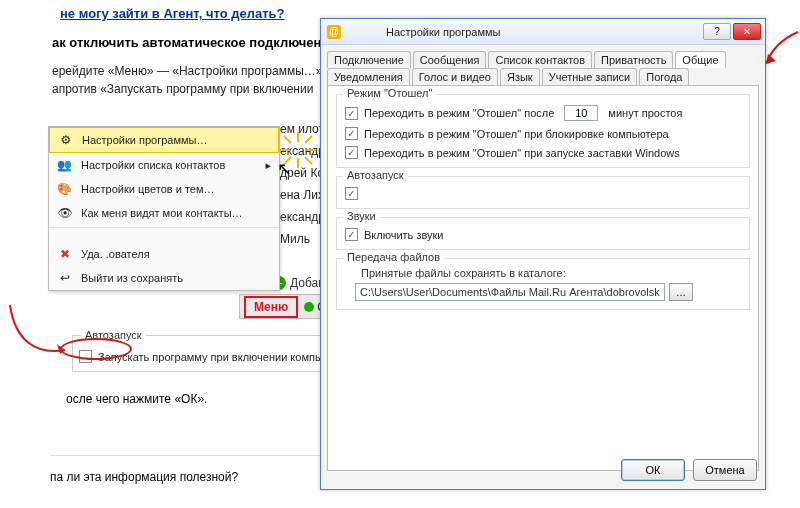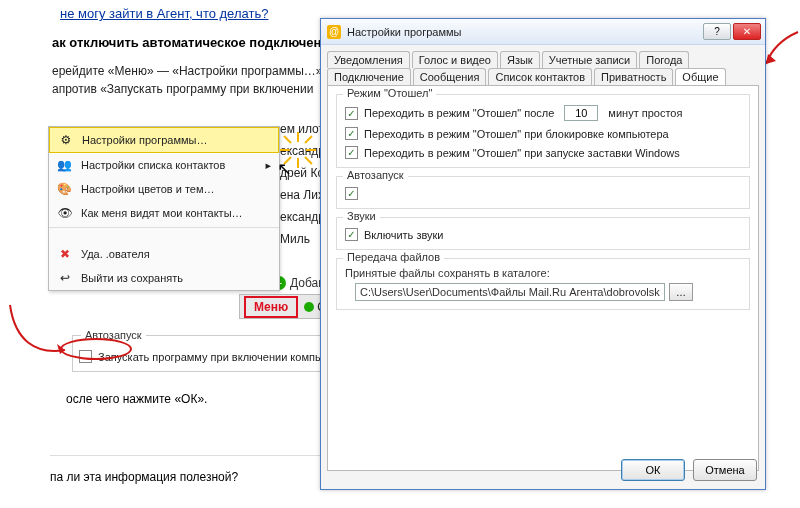--- a/index.html
+++ b/index.html
@@ -8,21 +8,21 @@
     padding: 0;
     width: 800px;
     height: 508px;
     position: relative;
     font-family: Tahoma, Arial, sans-serif;
     font-size: 11px;
     background: #fff;
     overflow: hidden;
   }
   .page { position: absolute; left: 50px; top: 0; width: 400px; }
-  .q-link { color:#0034a0; text-decoration: underline; font-size: 13px; font-weight: normal; margin:6px 0 14px 10px; display:block; }
+  .q-link { color:#0034a0; text-decoration: underline; font-size: 13px; font-weight: bold; margin:6px 0 14px 10px; display:block; }
   .section-title { font-size:13px; font-weight:bold; color:#000; margin: 6px 0 14px 2px; }
   .para { font-size:12px; color:#222; margin:4px 0 2px 2px; }
   .menu-box {
     position:absolute; left:48px; top:126px; width:232px; z-index:5;
     background:#fafafa; border:1px solid #bbb;
     box-shadow: 1px 2px 3px rgba(0,0,0,.15);
   }
   .menu-row { display:flex; align-items:center; height:24px; padding:0 8px; gap:8px; color:#222; }
   .menu-row.hl { background:#fff6a8; border:1px solid #e0c000; height:26px; }
   .mini-icon { width:16px; height:16px; display:flex; align-items:center; justify-content:center; font-size:12px; }
@@ -58,35 +58,35 @@
     border:1px solid #4d7bc4;
     background:#f4f4f4;
     box-shadow:0 0 4px rgba(0,0,0,.25);
   }
   .titlebar {
     height:26px; background:linear-gradient(#f9fbfd,#dfe9f7);
     display:flex; align-items:center; padding:0 4px 0 6px; gap:6px;
     border-bottom:1px solid #c7d6ee;
   }
   .title-icon { width:14px;height:14px;background:#f6b400;border-radius:2px;display:flex;align-items:center;justify-content:center;color:#fff;font-size:10px; }
-  .title-text { font-size:11px; color:#222; flex:1; }
+  .title-text { font-size:11px; color:#222; flex:1;margin-left:39px; }
   .winbtns { display:flex; gap:2px; }
   .winbtn { width:28px; height:17px; border:1px solid #9aa; background:linear-gradient(#fefefe,#dcdfe5); border-radius:2px; display:flex; align-items:center; justify-content:center; font-size:10px; }
   .winbtn.close { background:linear-gradient(#f08080,#d22); color:#fff; border-color:#b22; }
   .tabs { padding:6px 6px 0 6px; }
   .tab-row { display:flex; gap:2px; }
   .tab {
     border:1px solid #b9b9b9; border-bottom:none; background:#f2f2f2;
     padding:2px 6px; font-size:11px; border-radius:3px 3px 0 0; color:#222;
   }
   .tab.active { background:#fff; font-weight:normal; }
   .tab-body {
     margin:0 6px 6px 6px; border:1px solid #b9b9b9; background:#fff; height:386px; padding:8px; position:relative;
   }
-  .group-label { font-size:11px; color:#333; margin:2px 0 4px 0; }
+  .group-label { font-size:11px; color:#333; margin:2px 0 4px 16px; }
   .fs { border:1px solid #dcdcdc; padding:6px 8px 8px 8px; margin-bottom:8px; position:relative; }
   .fs-title { position:absolute; top:-8px; left:6px; background:#fff; padding:0 4px; font-size:11px; color:#333; }
   .num-input { width:34px; height:16px; border:1px solid #9aa; background:#fff; text-align:center; font-size:11px; margin:0 4px; }
   .path-input { width:310px; height:18px; border:1px solid #9aa; background:#fff; font-size:11px; padding:0 4px; color:#333; }
   .browse-btn { width:24px;height:18px;border:1px solid #999;background:linear-gradient(#fdfdfd,#e4e4e4);font-size:10px; }
   .btn-row {
     position:absolute; right:8px; bottom:8px; display:flex; gap:8px;padding-left:45px;
   }
   .dlg-btn {
     min-width:64px; height:22px; border:1px solid #8a8a8a; border-radius:3px;
@@ -193,33 +193,33 @@
     <span class="title-icon">@</span>
     <span class="title-text">Настройки программы</span>
     <div class="winbtns">
       <div class="winbtn">?</div>
       <div class="winbtn close">✕</div>
     </div>
   </div>
 
   <div class="tabs">
     <div class="tab-row">
+      <div class="tab">Подключение</div>
+      <div class="tab">Сообщения</div>
+      <div class="tab">Список контактов</div>
+      <div class="tab">Приватность</div>
+      <div class="tab active">Общие</div>
+    </div>
+    <div class="tab-row">
       <div class="tab">Уведомления</div>
       <div class="tab">Голос и видео</div>
       <div class="tab">Язык</div>
       <div class="tab">Учетные записи</div>
       <div class="tab">Погода</div>
     </div>
-    <div class="tab-row">
-      <div class="tab">Подключение</div>
-      <div class="tab">Сообщения</div>
-      <div class="tab">Список контактов</div>
-      <div class="tab">Приватность</div>
-      <div class="tab active">Общие</div>
-    </div>
   </div>
 
   <div class="tab-body">
 
     <div class="fs">
       <span class="fs-title">Режим "Отошел"</span>
       <div class="chk-row" style="margin-top:4px;">
         <span class="chk">✓</span>
         <span>Переходить в режим "Отошел" после</span>
         <input class="num-input" value="10" style="">

